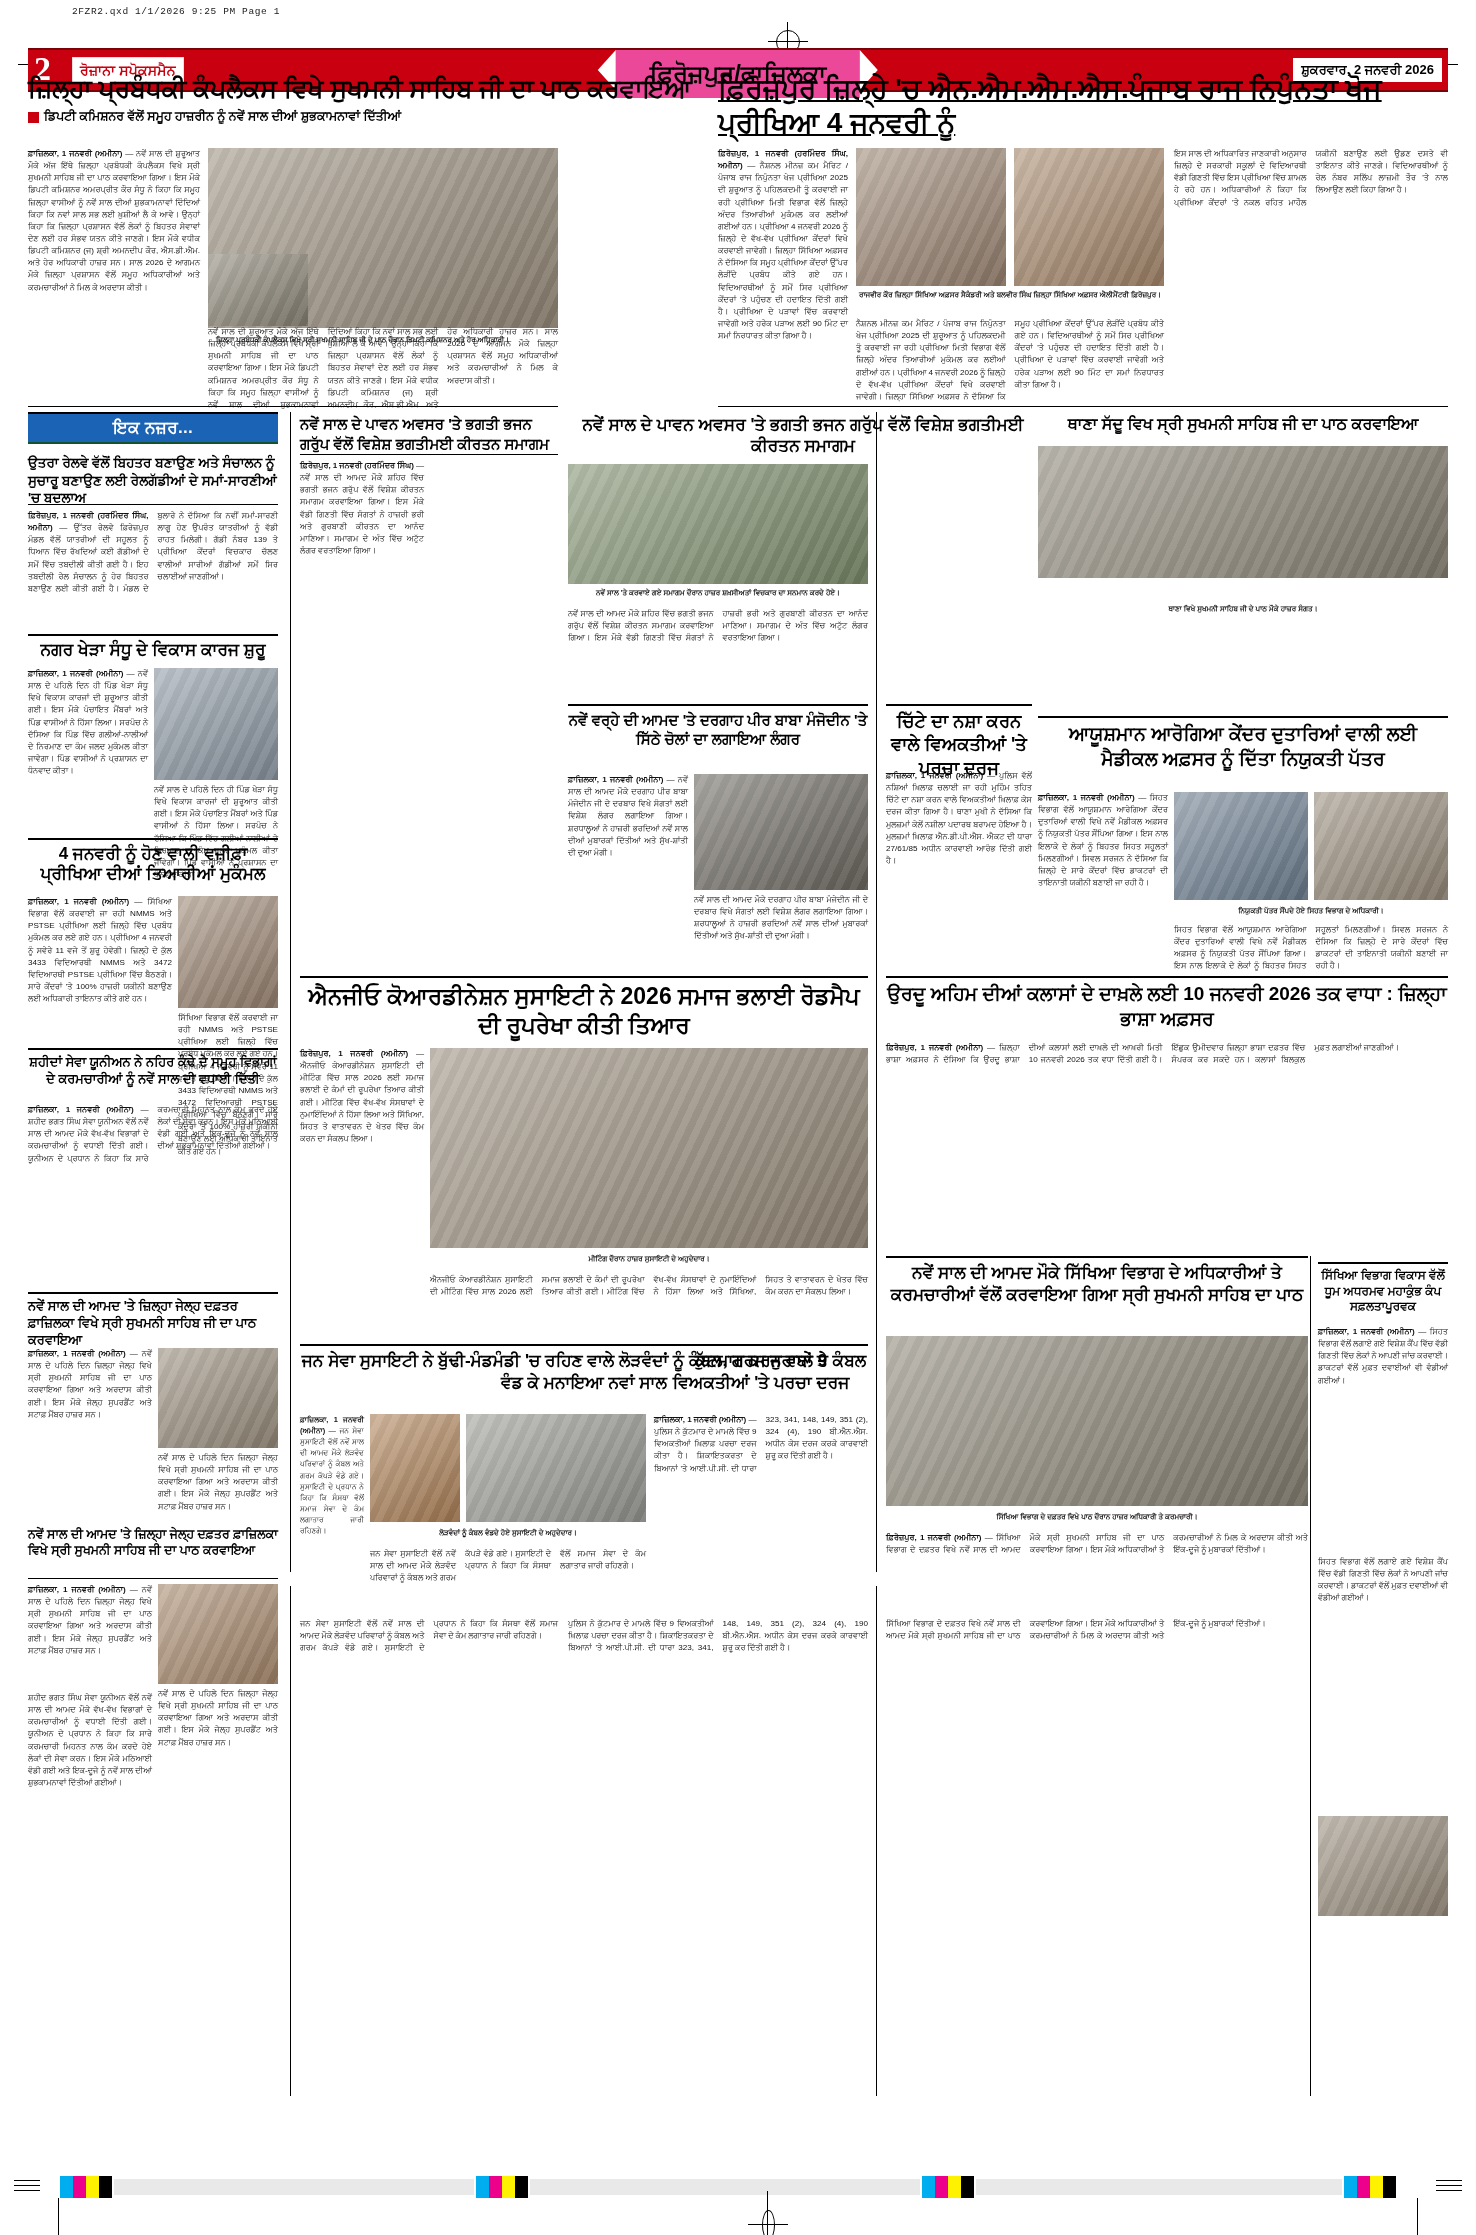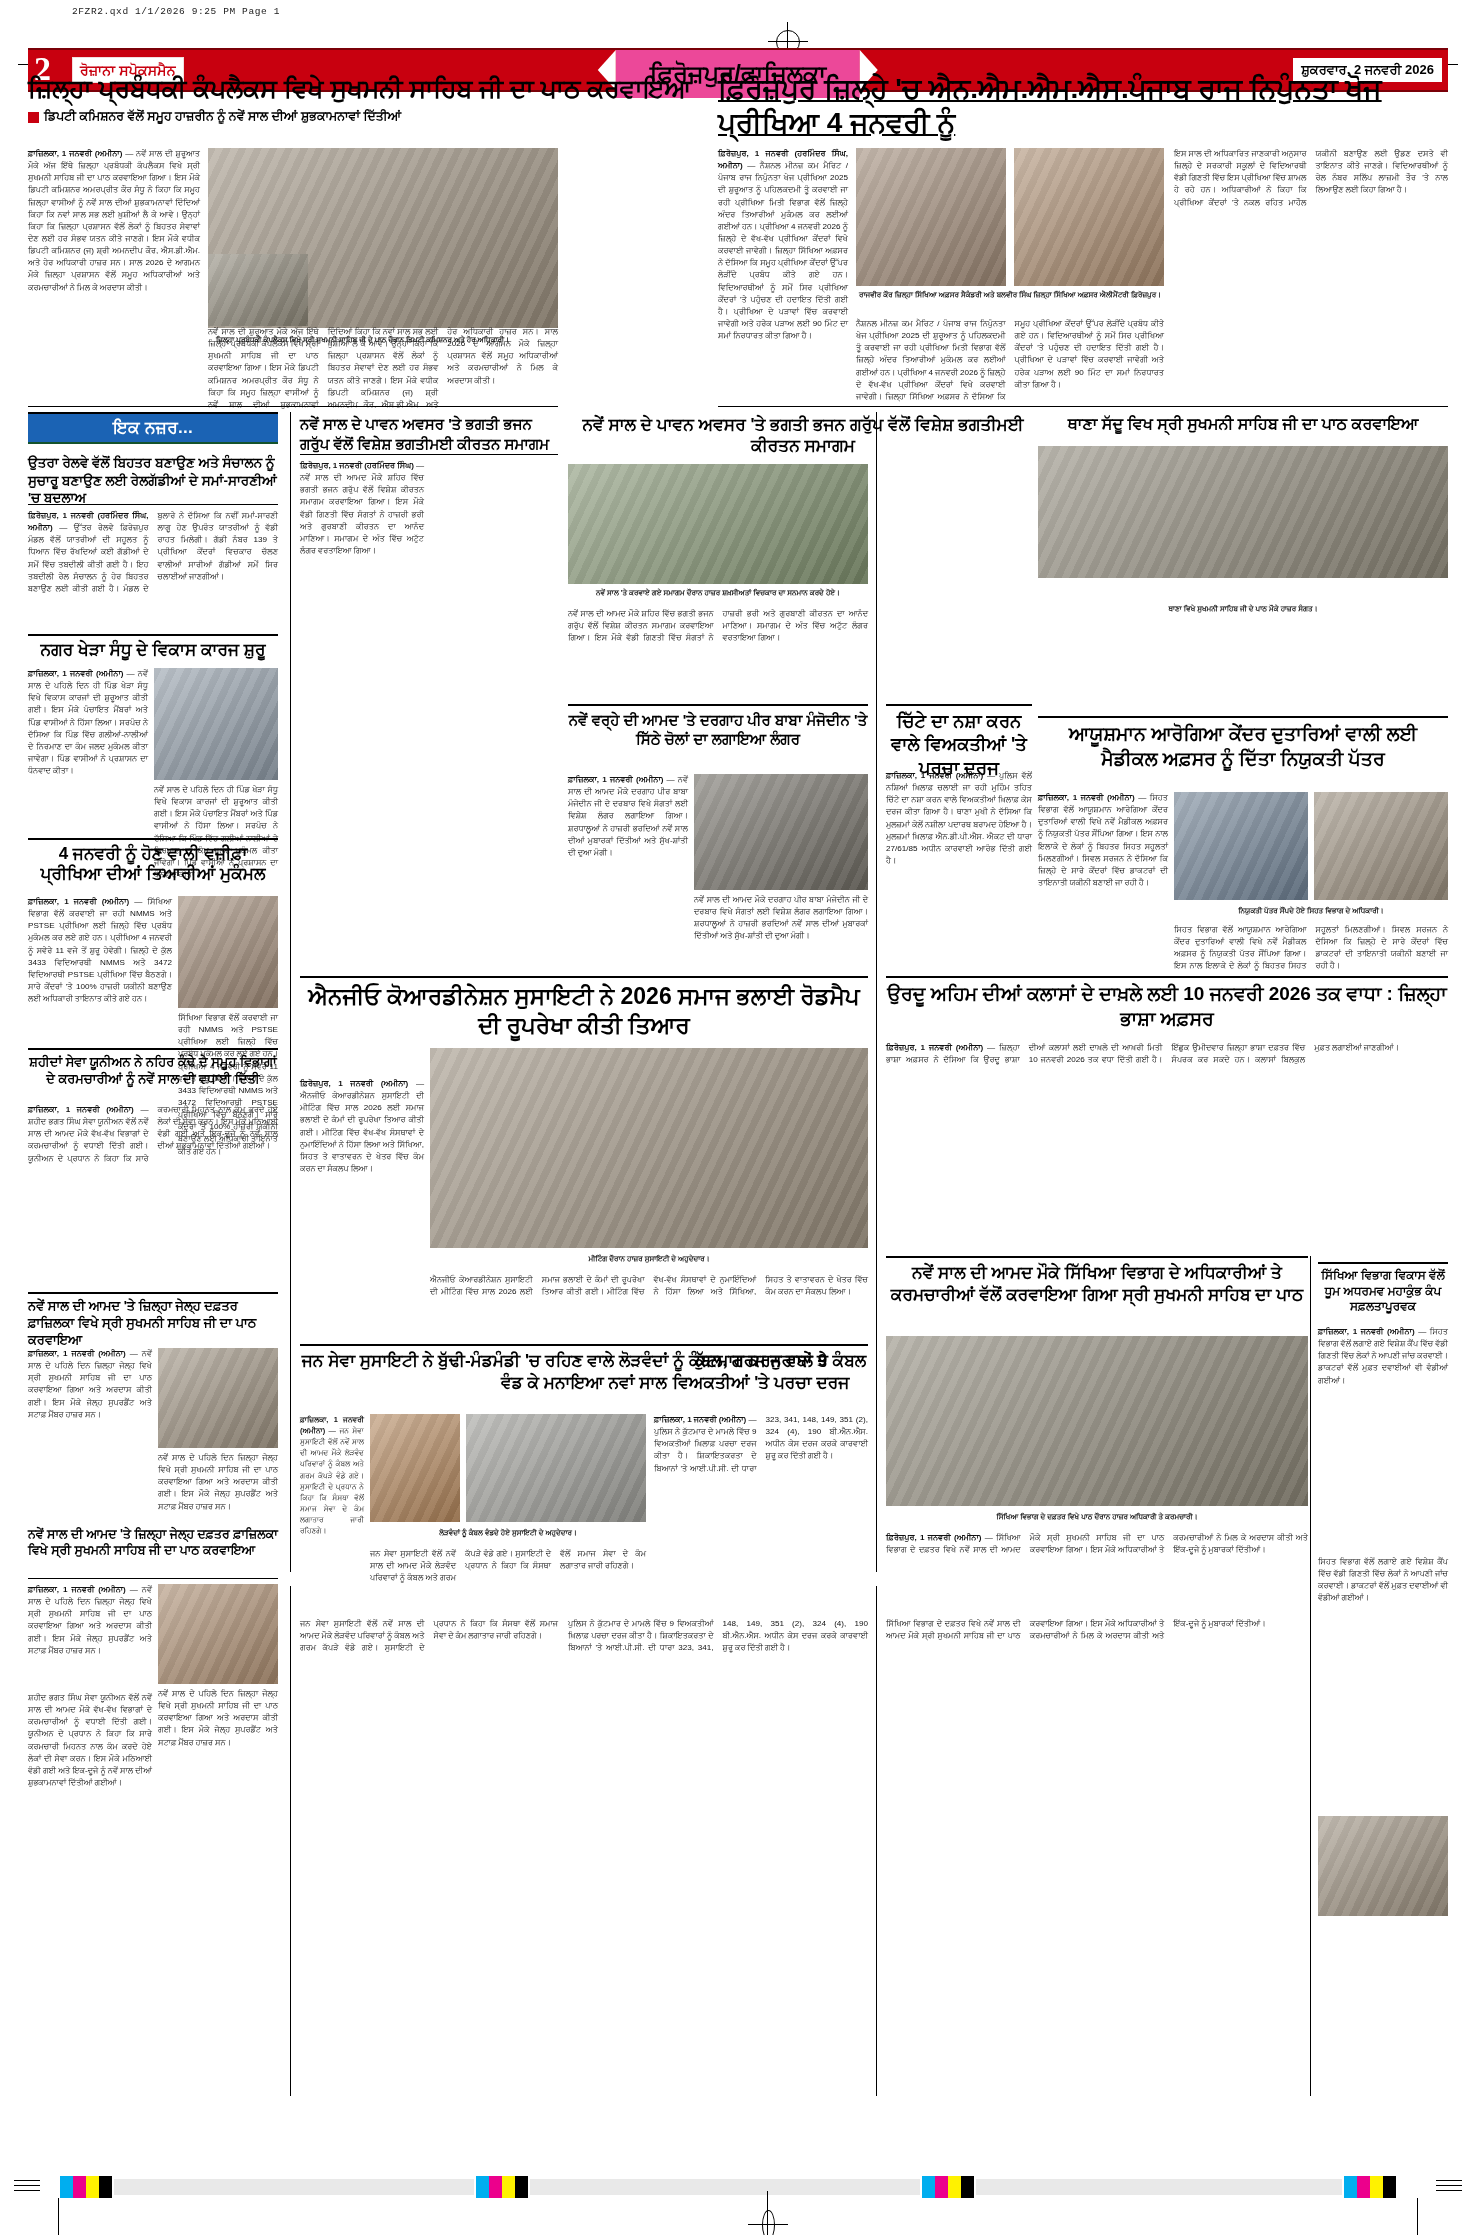--- a/index.html
+++ b/index.html
@@ -340,21 +340,21 @@
     <div class="cap">ਨਿਯੁਕਤੀ ਪੱਤਰ ਸੌਂਪਦੇ ਹੋਏ ਸਿਹਤ ਵਿਭਾਗ ਦੇ ਅਧਿਕਾਰੀ।</div>
   </div>
   <div class="blk cols2" style="left:1146px;top:898px;width:274px;height:70px;">
     <div class="body-txt">ਸਿਹਤ ਵਿਭਾਗ ਵੱਲੋਂ ਆਯੂਸ਼ਮਾਨ ਆਰੋਗਿਆ ਕੇਂਦਰ ਦੁਤਾਰਿਆਂ ਵਾਲੀ ਵਿਖੇ ਨਵੇਂ ਮੈਡੀਕਲ ਅਫ਼ਸਰ ਨੂੰ ਨਿਯੁਕਤੀ ਪੱਤਰ ਸੌਂਪਿਆ ਗਿਆ। ਇਸ ਨਾਲ ਇਲਾਕੇ ਦੇ ਲੋਕਾਂ ਨੂੰ ਬਿਹਤਰ ਸਿਹਤ ਸਹੂਲਤਾਂ ਮਿਲਣਗੀਆਂ। ਸਿਵਲ ਸਰਜਨ ਨੇ ਦੱਸਿਆ ਕਿ ਜ਼ਿਲ੍ਹੇ ਦੇ ਸਾਰੇ ਕੇਂਦਰਾਂ ਵਿੱਚ ਡਾਕਟਰਾਂ ਦੀ ਤਾਇਨਾਤੀ ਯਕੀਨੀ ਬਣਾਈ ਜਾ ਰਹੀ ਹੈ।</div>
   </div>
 
   <div class="blk rule-th" style="left:272px;top:950px;width:568px;"></div>
   <div class="blk" style="left:272px;top:956px;width:568px;">
     <div class="hl" style="font-size:23px;line-height:1.25;text-align:center;">ਐਨਜੀਓ ਕੋਆਰਡੀਨੇਸ਼ਨ ਸੁਸਾਇਟੀ ਨੇ 2026 ਸਮਾਜ ਭਲਾਈ ਰੋਡਮੈਪ ਦੀ ਰੂਪਰੇਖਾ ਕੀਤੀ ਤਿਆਰ</div>
   </div>
-  <div class="blk" style="left:272px;top:1052px;width:124px;">
+  <div class="blk" style="left:272px;top:1022px;width:124px;">
     <div class="body-txt"><span class="dateline">ਫ਼ਿਰੋਜ਼ਪੁਰ, 1 ਜਨਵਰੀ (ਅਮੀਨਾ)</span> — <span>ਐਨਜੀਓ ਕੋਆਰਡੀਨੇਸ਼ਨ ਸੁਸਾਇਟੀ ਦੀ ਮੀਟਿੰਗ ਵਿੱਚ ਸਾਲ 2026 ਲਈ ਸਮਾਜ ਭਲਾਈ ਦੇ ਕੰਮਾਂ ਦੀ ਰੂਪਰੇਖਾ ਤਿਆਰ ਕੀਤੀ ਗਈ। ਮੀਟਿੰਗ ਵਿੱਚ ਵੱਖ-ਵੱਖ ਸੰਸਥਾਵਾਂ ਦੇ ਨੁਮਾਇੰਦਿਆਂ ਨੇ ਹਿੱਸਾ ਲਿਆ ਅਤੇ ਸਿੱਖਿਆ, ਸਿਹਤ ਤੇ ਵਾਤਾਵਰਨ ਦੇ ਖੇਤਰ ਵਿੱਚ ਕੰਮ ਕਰਨ ਦਾ ਸੰਕਲਪ ਲਿਆ।</span></div>
   </div>
   <div class="photo p-indoor blk" style="left:402px;top:1022px;width:438px;height:200px;"></div>
   <div class="blk" style="left:402px;top:1226px;width:438px;">
     <div class="cap">ਮੀਟਿੰਗ ਦੌਰਾਨ ਹਾਜ਼ਰ ਸੁਸਾਇਟੀ ਦੇ ਅਹੁਦੇਦਾਰ।</div>
   </div>
   <div class="blk cols4" style="left:402px;top:1248px;width:438px;height:60px;">
     <div class="body-txt">ਐਨਜੀਓ ਕੋਆਰਡੀਨੇਸ਼ਨ ਸੁਸਾਇਟੀ ਦੀ ਮੀਟਿੰਗ ਵਿੱਚ ਸਾਲ 2026 ਲਈ ਸਮਾਜ ਭਲਾਈ ਦੇ ਕੰਮਾਂ ਦੀ ਰੂਪਰੇਖਾ ਤਿਆਰ ਕੀਤੀ ਗਈ। ਮੀਟਿੰਗ ਵਿੱਚ ਵੱਖ-ਵੱਖ ਸੰਸਥਾਵਾਂ ਦੇ ਨੁਮਾਇੰਦਿਆਂ ਨੇ ਹਿੱਸਾ ਲਿਆ ਅਤੇ ਸਿੱਖਿਆ, ਸਿਹਤ ਤੇ ਵਾਤਾਵਰਨ ਦੇ ਖੇਤਰ ਵਿੱਚ ਕੰਮ ਕਰਨ ਦਾ ਸੰਕਲਪ ਲਿਆ।</div>
   </div>
 

